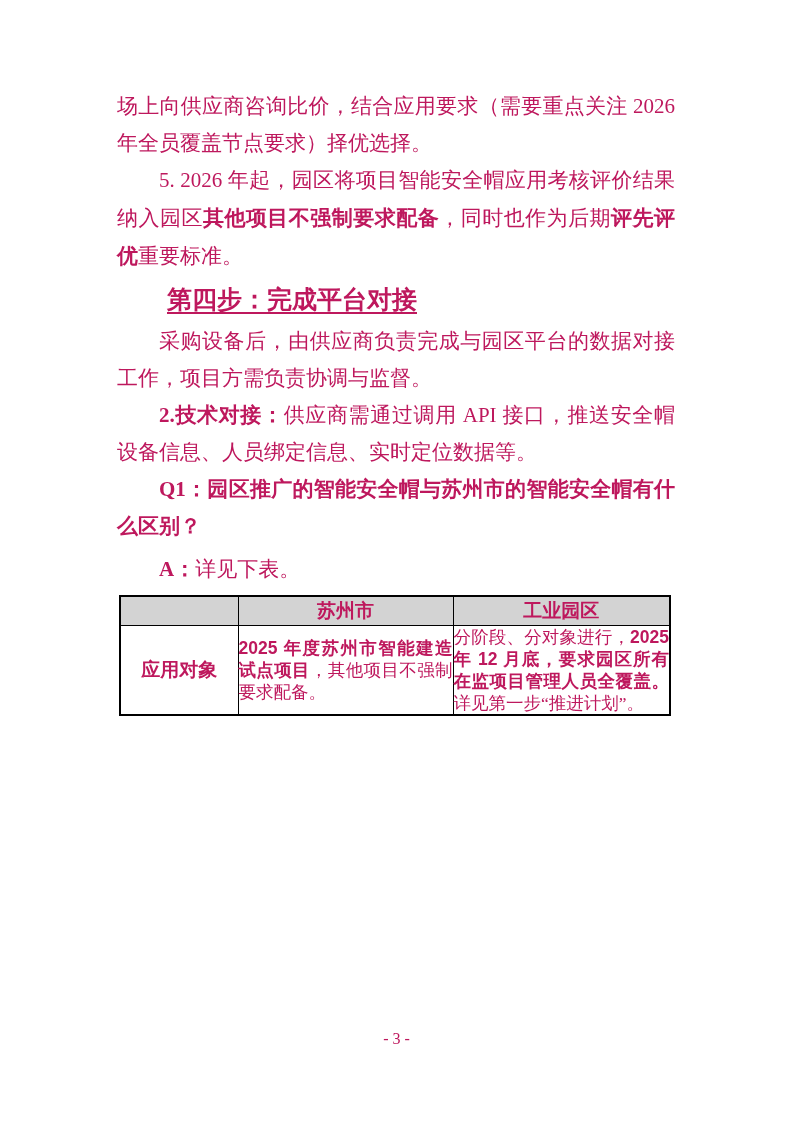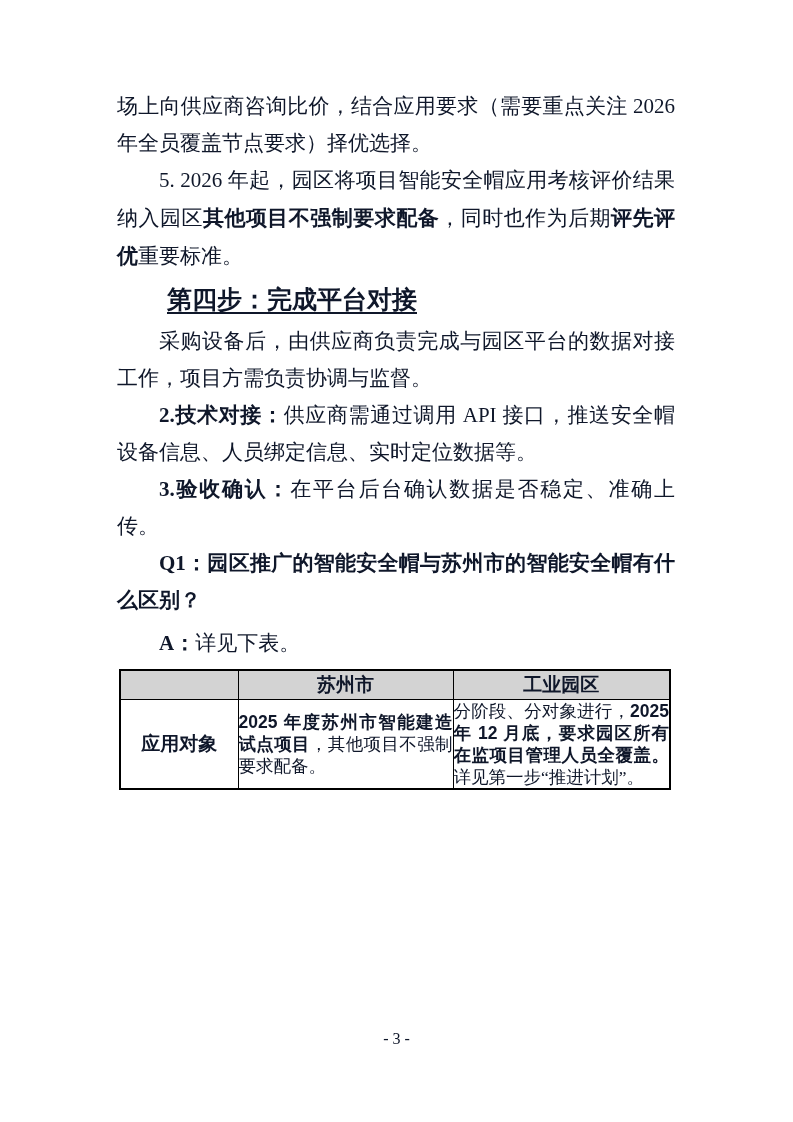--- a/index.html
+++ b/index.html
@@ -2,21 +2,21 @@
 <html><head>
 <meta charset="utf-8">
 <style>
   html,body{margin:0;padding:0;background:#ffffff;}
   .page{
     position:relative;
     width:769px;height:1122px;
     background:#ffffff;
     overflow:hidden;
     font-family:"Liberation Serif","DejaVu Serif",serif;
-    color:#0f172a;
+    color:#be185d;
   }
   .content{
     position:absolute;
     left:117px;top:88px;width:558px;
   }
   p.para{
     margin:0;
     font-size:21px;
     line-height:37px;
     text-align:justify;
@@ -90,21 +90,20 @@
 
     <p class="para"><span>5. 2026 年起，园区将项目智能安全帽应用考核评价结果纳入园区</span><span class="bsans">其他项目不强制要求配备</span><span>，同时也作为后期</span><span class="bsans">评先评优</span><span>重要标准。</span></p>
 
     <h2 class="section-heading"><span class="hl">第四步：完成平台对接</span></h2>
 
     <p class="para"><span>采购设备后，由供应商负责完成与园区平台的数据对接工作，项目方需负责协调与监督。</span></p>
 
 
     <p class="para"><span class="b">2.技术对接：</span><span>供应商需通过调用 API 接口，推送安全帽设备信息、人员绑定信息、实时定位数据等。</span></p>
 
-    <p class="para"><span class="b">3.验收确认：</span><span>在平台后台确认数据是否稳定、准确上传。</span></p>
 
 
     <p class="para"><span class="b">Q1：园区推广的智能安全帽与苏州市的智能安全帽有什么区别？</span></p>
 
     <p class="para answer-line"><span class="b">A：</span><span>详见下表。</span></p>
 
     <table class="qa-table">
       <colgroup>
         <col style="width:118px">
         <col style="width:215px">

